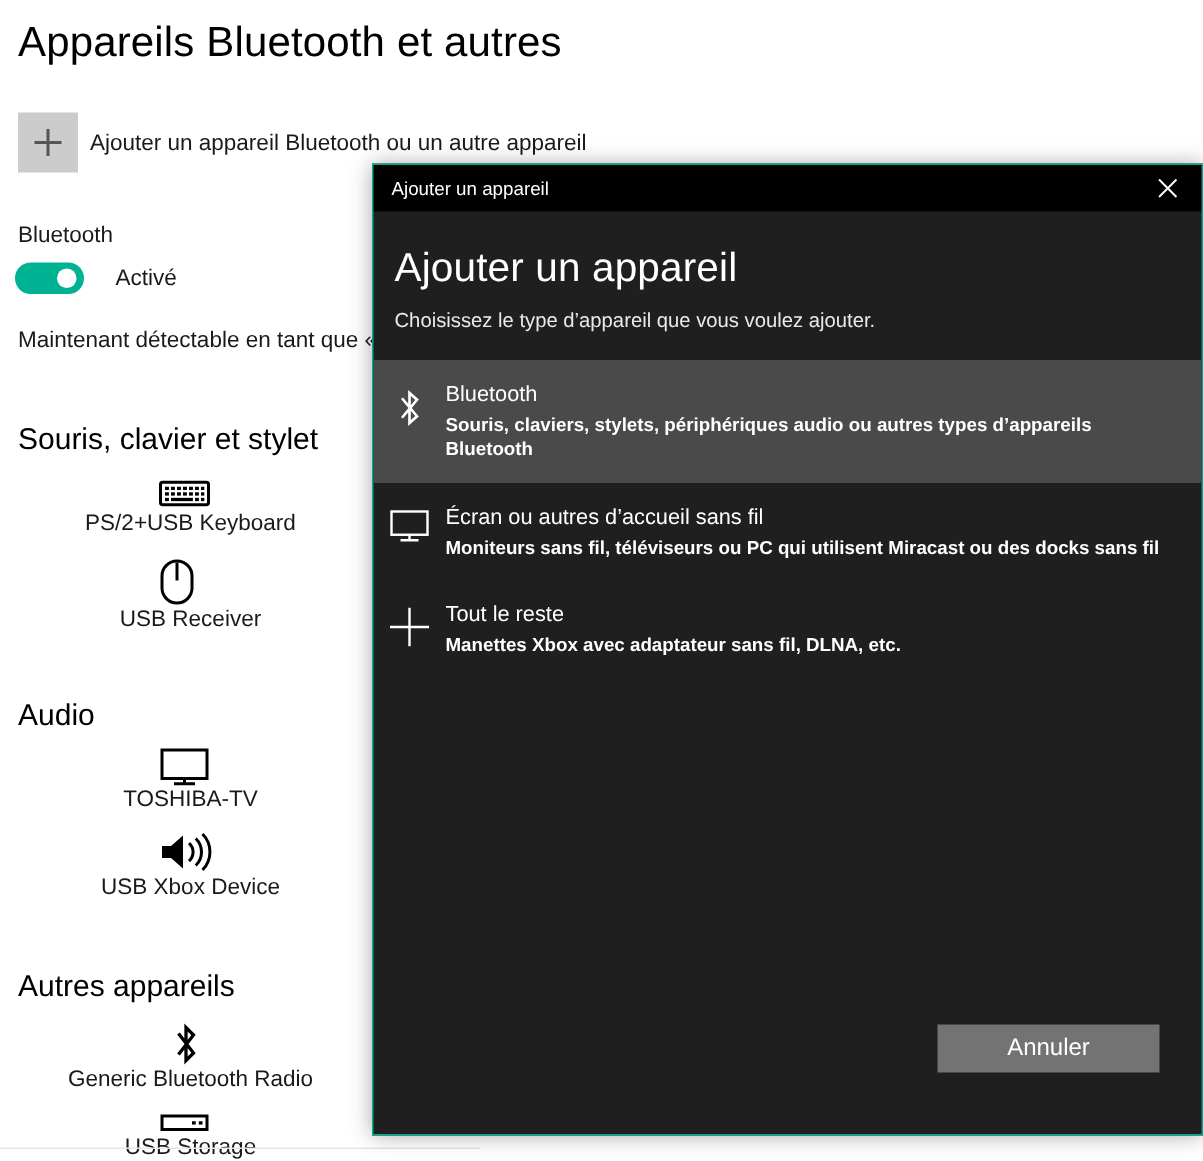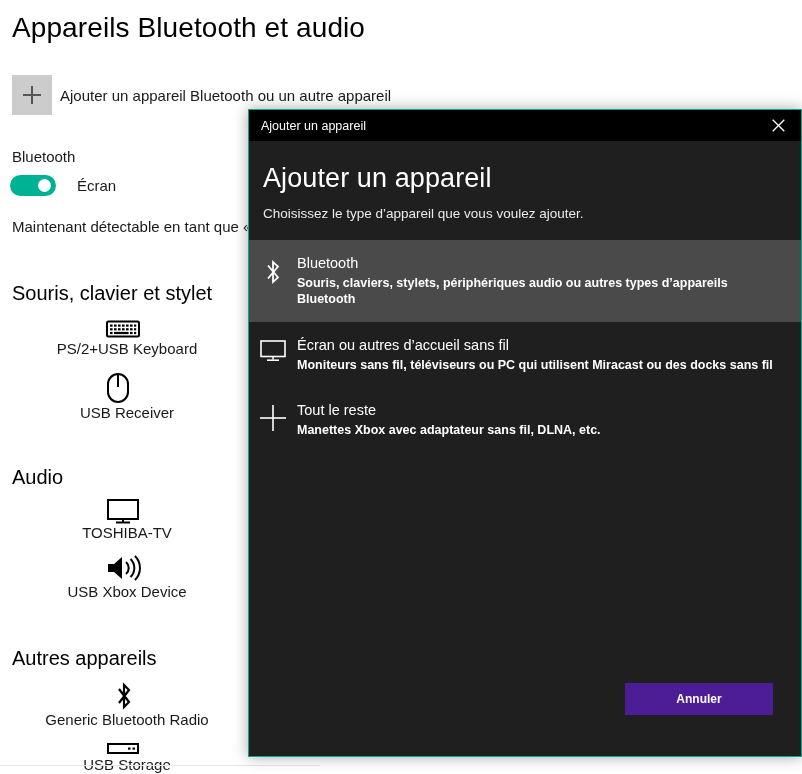--- a/index.html
+++ b/index.html
@@ -272,50 +272,50 @@
     height: 92px;
     display: flex;
     align-items: flex-start;
     justify-content: flex-end;
     padding-right: 28px;
     padding-top: 19px;
   }
   #cancel-button {
     width: 148px;
     height: 32px;
-    background: #4c1d95;
+    background: #737373;
     color: #ffffff;
     border: none;
     font-family: "Liberation Sans", sans-serif;
-    font-size: 12px;
-    font-weight: 700;
+    font-size: 16px;
+    font-weight: 400;
     cursor: pointer;
   }
 </style>
 </head>
 <body>
 
 <div id="settings-page">
 
-  <div id="page-title">Appareils Bluetooth et audio</div>
+  <div id="page-title">Appareils Bluetooth et autres</div>
 
   <div id="add-device-row">
     <div id="add-device-plus-box">
       <span class="plus-glyph"></span>
     </div>
     <div id="add-device-label">Ajouter un appareil Bluetooth ou un autre appareil</div>
   </div>
 
   <div id="bluetooth-heading">Bluetooth</div>
 
   <div id="bt-toggle-row">
     <div class="toggle-switch">
       <span class="knob"></span>
     </div>
-    <span id="bt-toggle-label">Écran</span>
+    <span id="bt-toggle-label">Activé</span>
   </div>
 
   <div id="discoverable-text">Maintenant détectable en tant que «</div>
 
   <div class="group-heading" style="top:282px;">Souris, clavier et stylet</div>
 
   <div class="device-row" style="top:318px;">
     <span class="device-icon">
       <svg width="34" height="22" viewBox="0 0 34 22">
         <rect x="1" y="3.5" width="32" height="15" rx="1.5" fill="none" stroke="#000" stroke-width="2"></rect>

